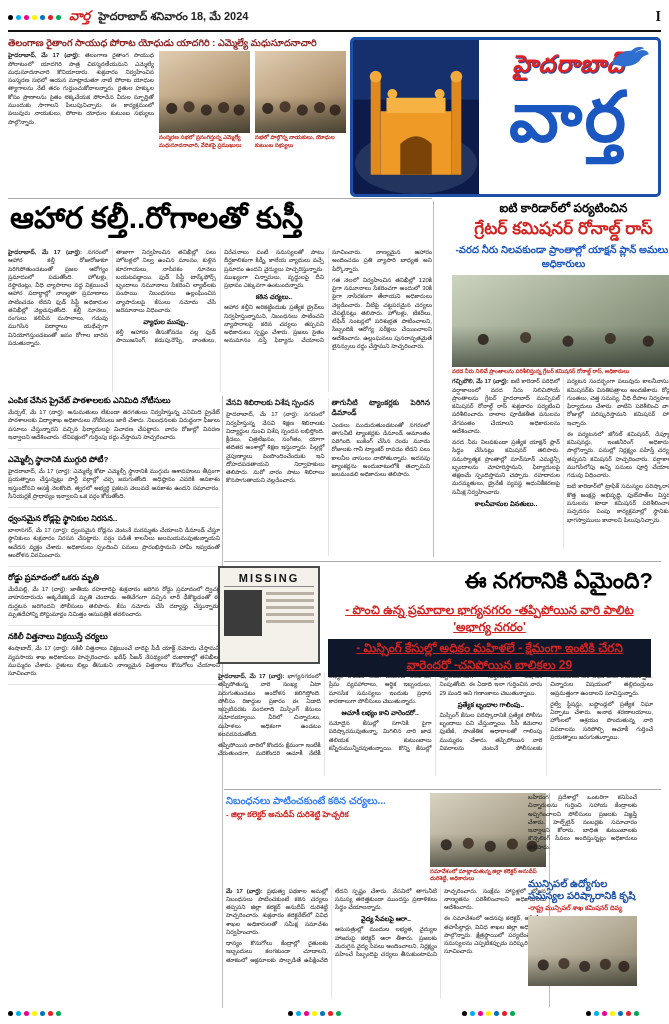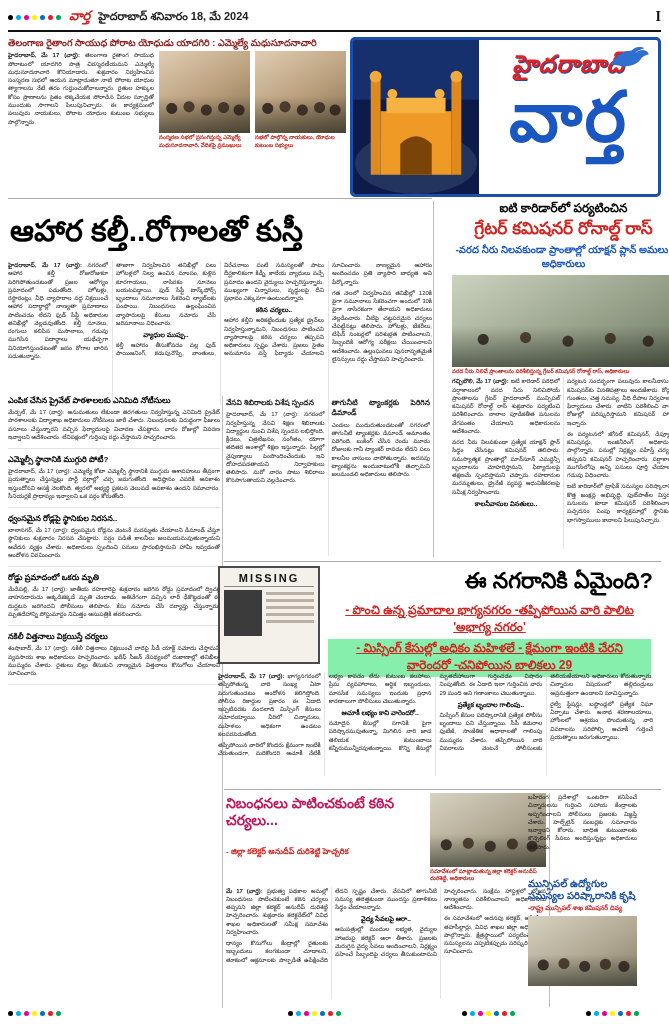--- a/index.html
+++ b/index.html
@@ -44,21 +44,21 @@
   
   .brand-box{position:absolute;left:350px;top:37px;width:311px;height:160px;border:3px solid #1b4fa8;
              border-radius:5px;display:flex;overflow:hidden;background:#fff;box-sizing:border-box;}
   .brand-photo{width:126px;height:100%;flex:none;}
   .brand-right{flex:1;position:relative;text-align:center;padding-top:10px;}
   .brand-city{color:#e02424;font-size:24px;font-weight:bold;font-style:italic;letter-spacing:1px;
               text-shadow:1px 1px 0 #1b4fa8;}
   .brand-name{color:#1b57c0;font-size:70px;font-weight:bold;line-height:.95;letter-spacing:2px;}
   .brand-dove{position:absolute;top:4px;right:6px;}
   
-  .art-food{position:absolute;left:8px;top:214px;width:424px;height:190px;}
+  .art-food{position:absolute;left:8px;top:201px;width:424px;height:190px;}
   .art-food h1{margin:0 0 6px 2px;font-size:30px;font-weight:800;color:#000;letter-spacing:0;}
   .art-food .cols4{height:144px;}
   .hrule{position:absolute;height:1px;background:#a9a9a9;}
   .vrule{position:absolute;width:1px;background:#bdbdbd;}
   
   .art-comm{position:absolute;left:452px;top:201px;width:223px;height:356px;text-align:center;}
   .comm-kicker{font-size:12px;font-weight:bold;color:#000;margin:0;}
   .art-comm h1{margin:1px 0 2px;font-size:17px;font-weight:800;color:#d22420;}
   .comm-sub{font-size:10px;font-weight:bold;color:#1b57c0;margin:0 0 3px;}
   .comm-photo{width:223px;height:92px;}
@@ -77,27 +77,27 @@
   .poster{width:102px;height:98px;background:#f4f1ea;border:2px solid #4a4a4a;box-sizing:border-box;padding:4px;}
   .poster-title{font-size:11px;font-weight:900;letter-spacing:2px;text-align:center;color:#111;
                 border-bottom:1px solid #888;padding-bottom:2px;margin-bottom:3px;}
   .poster-body{display:flex;gap:4px;}
   .poster-photo{width:38px;height:46px;background:#3b3b3b;flex:none;}
   .poster-lines{flex:1;padding-top:2px;}
   .poster-lines i{display:block;height:3px;background:#b9b2a4;margin:0 0 4px;}
   .city-right{flex:1;}
   .art-city h1{margin:2px 0 4px;font-size:22px;font-weight:800;text-align:right;color:#000;}
   .redline{color:#d22420;font-weight:bold;font-size:12px;text-align:center;margin:2px 2px;text-decoration:underline;}
-  .redline2{background:#86efac;padding:2px 16px;}
+  .redline2{background:#0f172a;padding:2px 16px;}
   .art-city .cols4{height:104px;margin-top:4px;}
   
   .art-coll{position:absolute;left:226px;top:793px;width:320px;height:214px;}
   .coll-head{display:flex;gap:6px;}
   .coll-left{flex:1;}
-  .art-coll h1{margin:2px 0 18px;font-size:14px;font-weight:800;color:#be185d;line-height:1.2;}
+  .art-coll h1{margin:2px 0 3px;font-size:10px;font-weight:800;color:#3b82f6;line-height:1.2;}
   .byline{color:#d22420;font-weight:bold;font-size:8px;margin:0 0 3px;}
   .coll-fig{width:116px;margin:0;flex:none;}
   .coll-fig .photo{width:116px;height:74px;}
   .art-coll .cols3{height:112px;margin-top:4px;}
   
   .muni-col{position:absolute;left:528px;top:793px;width:109px;height:214px;}
   .muni-cont{height:82px;margin-bottom:3px;}
   .muni-col h3{margin:0 0 2px;font-size:10px;font-weight:800;color:#1b4fa8;line-height:1.2;}
   .muni-byline{color:#d22420;font-weight:bold;font-size:6.5px;margin:0 0 3px;}
   .muni-photo{width:109px;height:70px;}

